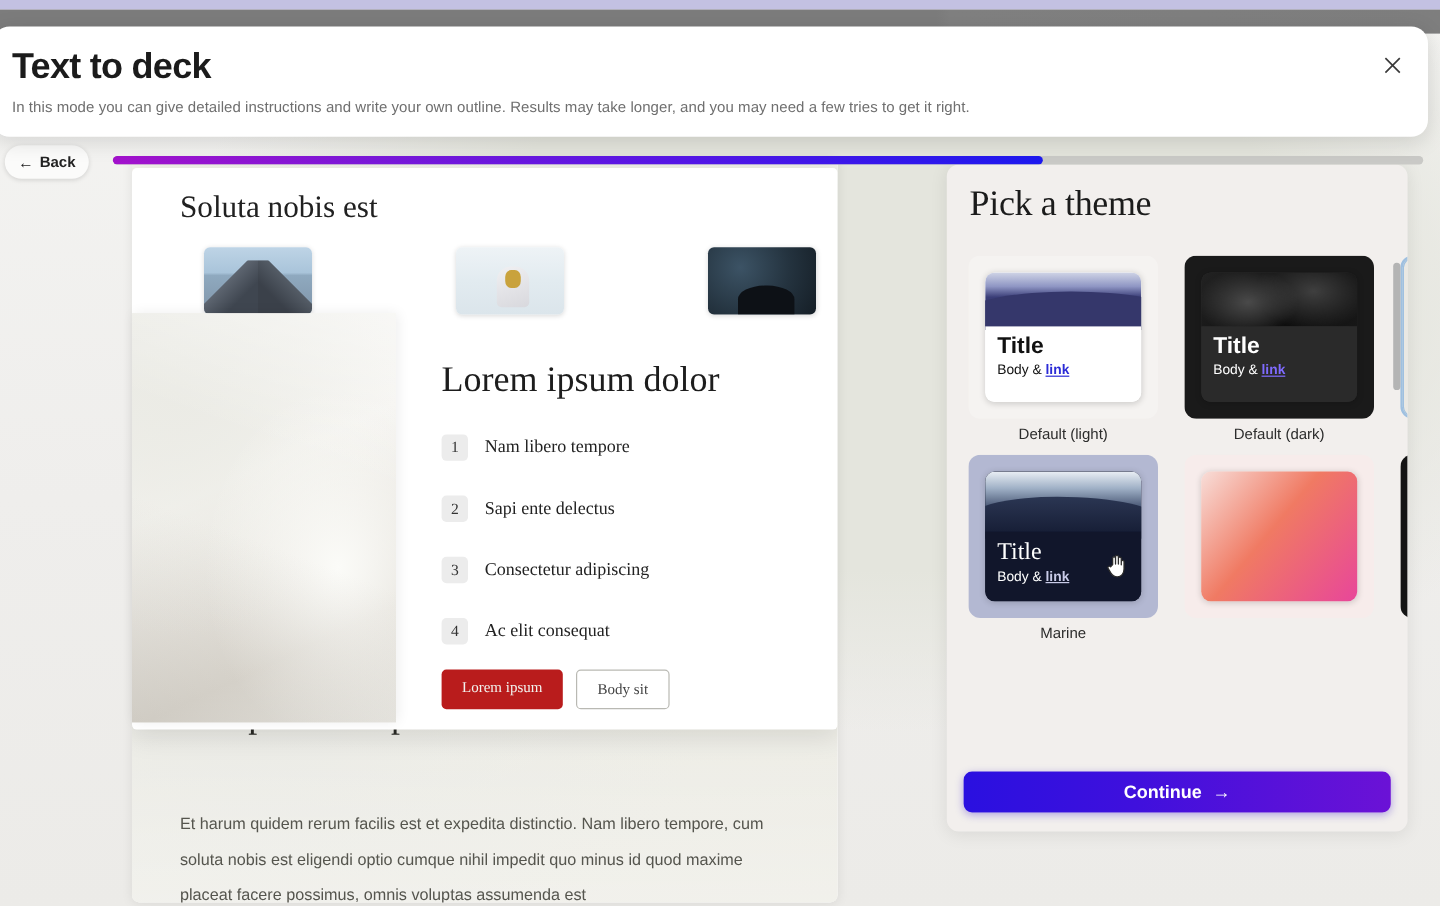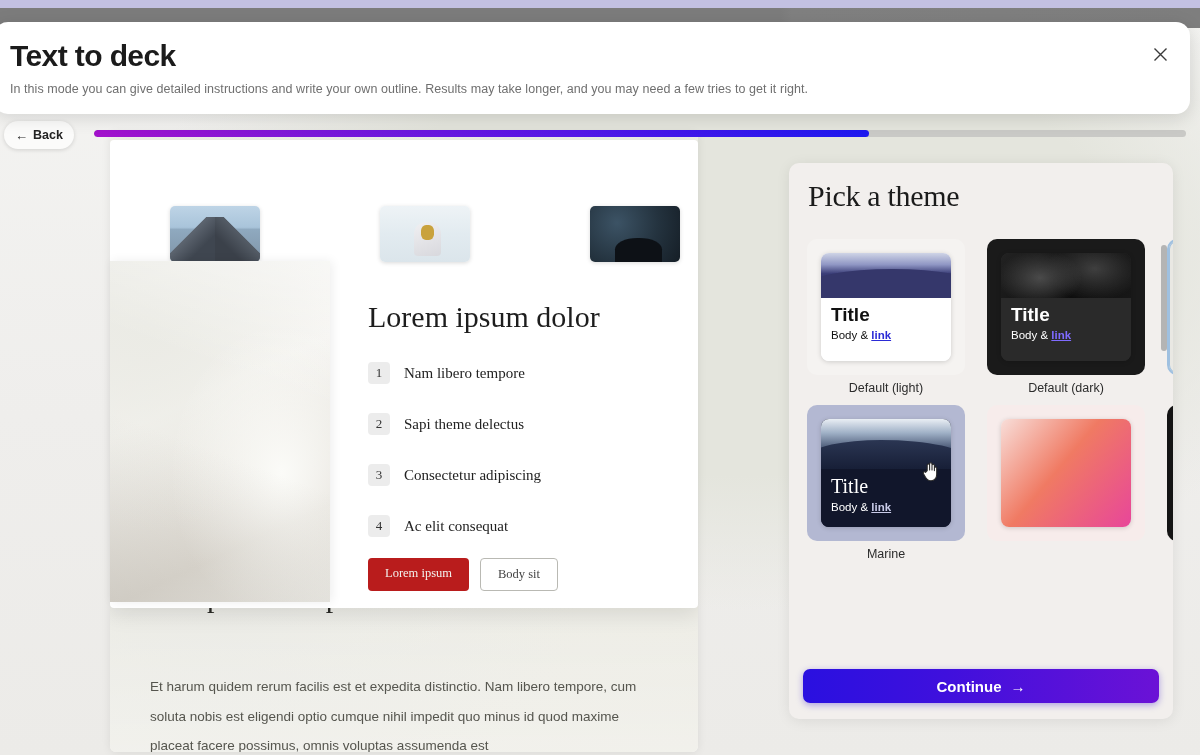--- a/index.html
+++ b/index.html
@@ -328,21 +328,21 @@
     position:absolute; inset:0;
     background:
       linear-gradient(200deg, rgba(255,255,255,0.55) 0%, rgba(255,255,255,0) 35%),
       linear-gradient(20deg, rgba(180,176,168,0.35) 0%, rgba(180,176,168,0) 45%);
   }
 
   
   .theme-panel {
     position: absolute;
     left: 789px;
-    top: 163px;
+    top: 137px;
     width: 384px;
     height: 556px;
     background: #f2efed;
     border-radius: 10px;
     box-shadow: 0 2px 14px rgba(0,0,0,0.08);
     z-index: 15;
     overflow: hidden;
   }
   .theme-title {
     position: absolute;
@@ -557,37 +557,38 @@
 
 <div class="preview-card">
 
   <div class="slide-back">
     <div class="slide-back-shade"></div>
     <div class="slide-back-title">Voluptas sit aspernatur</div>
     <div class="slide-back-body">Et harum quidem rerum facilis est et expedita distinctio. Nam libero tempore, cum soluta nobis est eligendi optio cumque nihil impedit quo minus id quod maxime placeat facere possimus, omnis voluptas assumenda est</div>
   </div>
 
   <div class="slide-front">
+    <div class="sf-title">Soluta nobis est</div>
 
     <div class="sf-images">
       <div class="sf-img img-mountain"></div>
       <div class="sf-img img-hiker"></div>
       <div class="sf-img img-stars"></div>
     </div>
 
     <div class="sf-h2">Lorem ipsum dolor</div>
 
     <div class="sf-list" id="sf-list">
         <div class="sf-li">
           <div class="sf-num">1</div>
           <div class="sf-litext">Nam libero tempore</div>
         </div>
         <div class="sf-li">
           <div class="sf-num">2</div>
-          <div class="sf-litext">Sapi theme delectus</div>
+          <div class="sf-litext">Sapi ente delectus</div>
         </div>
         <div class="sf-li">
           <div class="sf-num">3</div>
           <div class="sf-litext">Consectetur adipiscing</div>
         </div>
         <div class="sf-li">
           <div class="sf-num">4</div>
           <div class="sf-litext">Ac elit consequat</div>
         </div>
       </div>

